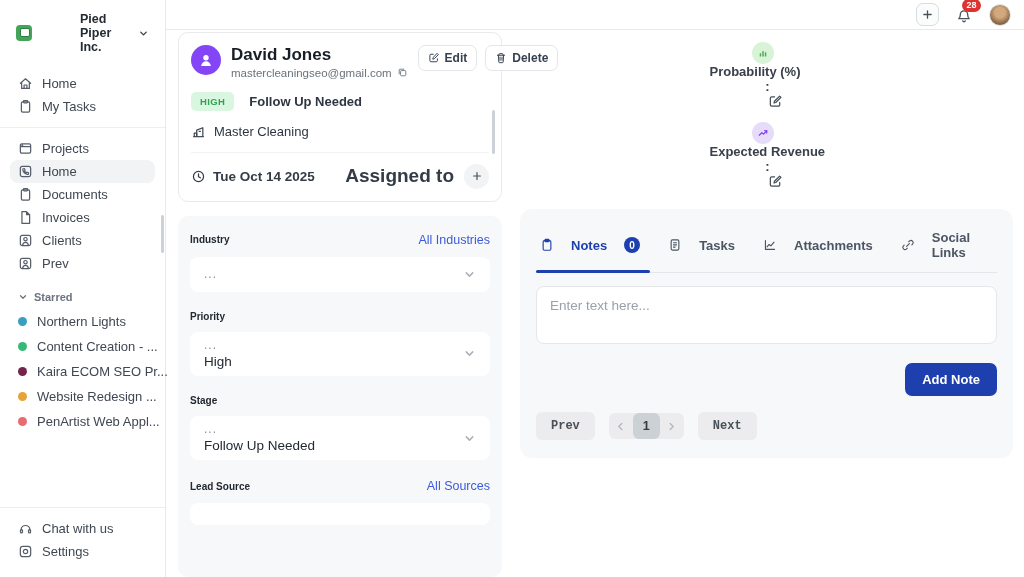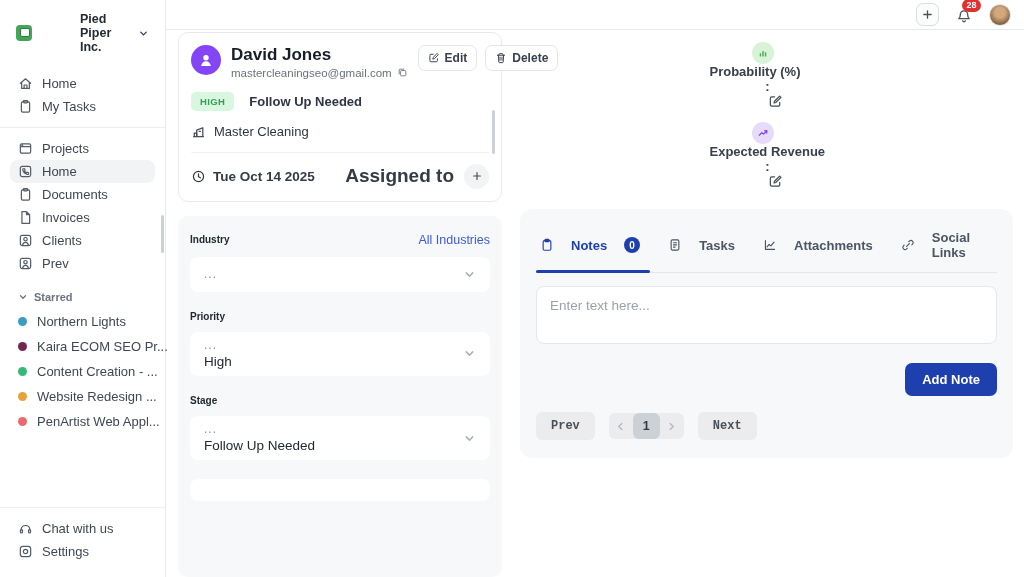--- a/index.html
+++ b/index.html
@@ -199,26 +199,26 @@
           <path d="M4 6l4 4 4-4"></path>
         </svg>
       </span>
     <span>Starred</span>
   </div>
   <div class="star-item">
     <span class="star-dot" style="background-color: rgb(58, 158, 194);"></span>
     <span>Northern Lights</span>
   </div>
   <div class="star-item">
+    <span class="star-dot" style="background-color: rgb(56, 184, 120);"></span>
+    <span>Content Creation - ...</span>
+  </div>
+  <div class="star-item">
     <span class="star-dot" style="background-color: rgb(115, 38, 77);"></span>
     <span>Kaira ECOM SEO Pr...</span>
-  </div>
-  <div class="star-item">
-    <span class="star-dot" style="background-color: rgb(56, 184, 120);"></span>
-    <span>Content Creation - ...</span>
   </div>
   <div class="star-item">
     <span class="star-dot" style="background-color: rgb(229, 163, 60);"></span>
     <span>Website Redesign ...</span>
   </div>
   <div class="star-item">
     <span class="star-dot" style="background-color: rgb(233, 107, 112);"></span>
     <span>PenArtist Web Appl...</span>
   </div>
 
@@ -394,20 +394,24 @@
             </span>
             <span class="f-chevron">
                 <svg width="13" height="13" viewBox="0 0 16 16" fill="none" stroke="currentColor" stroke-width="1.8" stroke-linecap="round" stroke-linejoin="round">
                   <path d="M4 6l4 4 4-4"></path>
                 </svg>
               </span>
           </div>
         </div>
 
         <div class="field" style="margin-bottom:0;">
+          <div class="f-head">
+            <span class="f-label">Lead Source</span>
+            <span class="f-action">All Sources</span>
+          </div>
           <div class="f-box">
             
             
           </div>
         </div>
       </div>
     </div>
 
     <div class="col-right">
       <div class="metrics">

